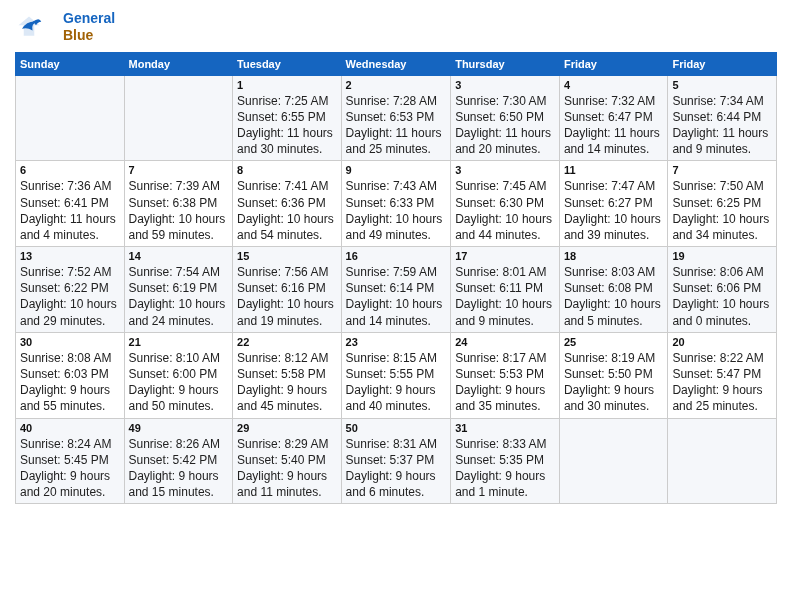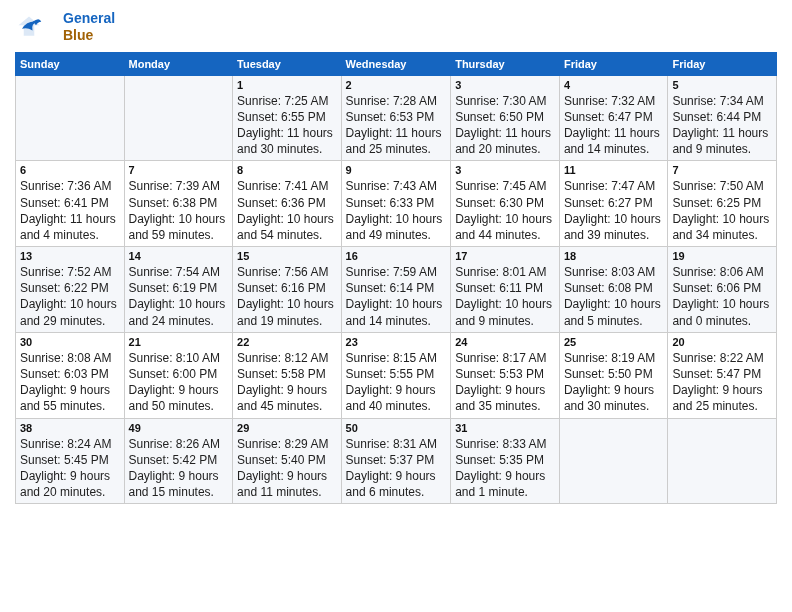--- a/index.html
+++ b/index.html
@@ -242,21 +242,21 @@
             <span class="day-num">25</span>
             <div class="day-info">Sunrise: 8:19 AM<br>Sunset: 5:50 PM<br>Daylight: 9 hours<br>and 30 minutes.</div>
           </td>
           <td>
             <span class="day-num">20</span>
             <div class="day-info">Sunrise: 8:22 AM<br>Sunset: 5:47 PM<br>Daylight: 9 hours<br>and 25 minutes.</div>
           </td>
         </tr>
         <tr>
           <td>
-            <span class="day-num">38</span>
+            <span class="day-num">40</span>
             <div class="day-info">Sunrise: 8:24 AM<br>Sunset: 5:45 PM<br>Daylight: 9 hours<br>and 20 minutes.</div>
           </td>
           <td>
             <span class="day-num">49</span>
             <div class="day-info">Sunrise: 8:26 AM<br>Sunset: 5:42 PM<br>Daylight: 9 hours<br>and 15 minutes.</div>
           </td>
           <td>
             <span class="day-num">29</span>
             <div class="day-info">Sunrise: 8:29 AM<br>Sunset: 5:40 PM<br>Daylight: 9 hours<br>and 11 minutes.</div>
           </td>

